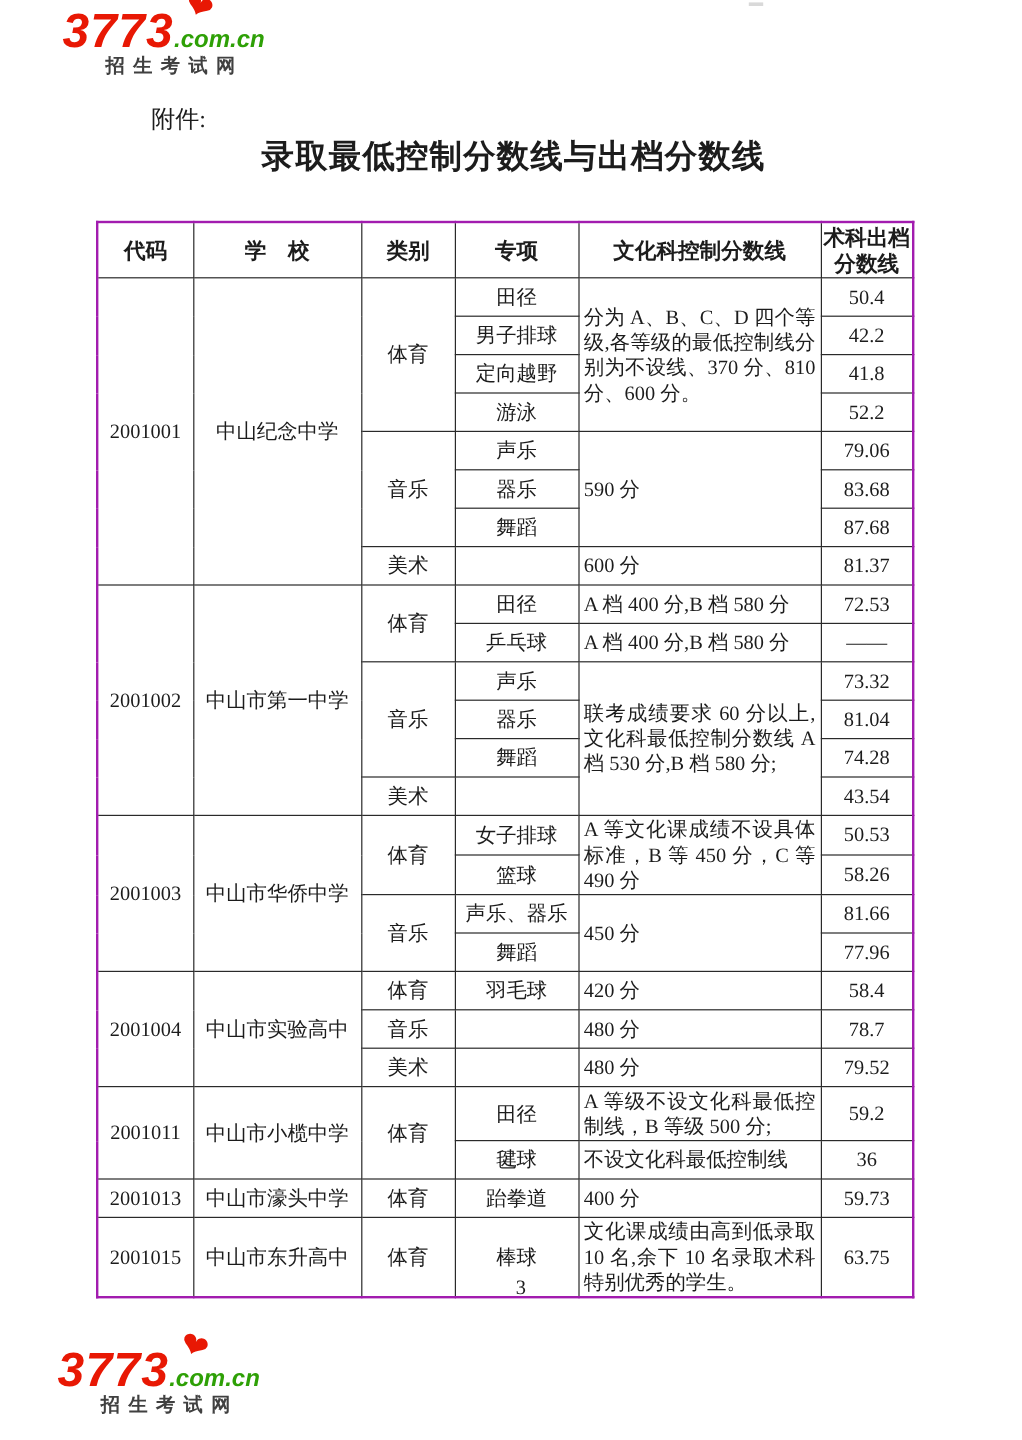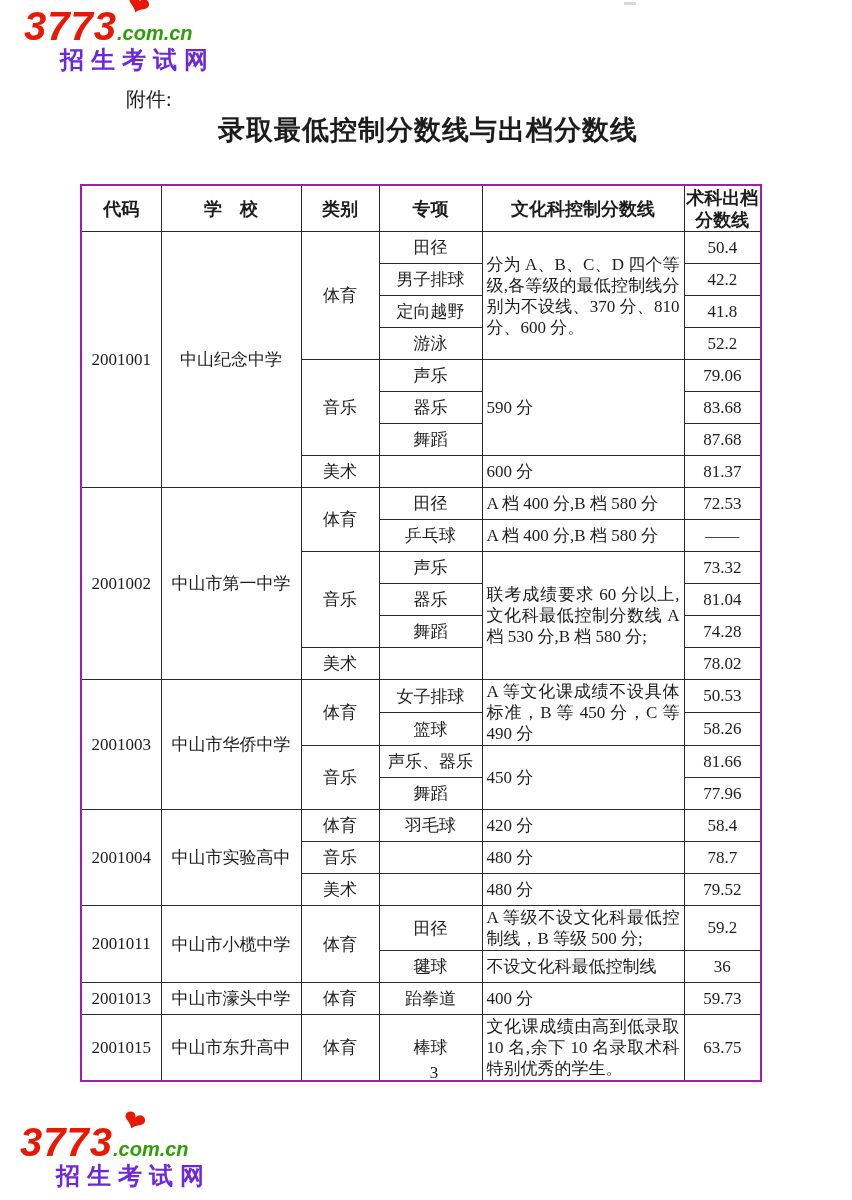--- a/index.html
+++ b/index.html
@@ -5,21 +5,21 @@
   html,body{margin:0;padding:0;}
   .page{
     position:relative;
     width:852px;height:1200px;
     background:#ffffff;
     font-family:"Liberation Serif","DejaVu Serif",serif;
     color:#1c1c1c;
     overflow:hidden;
   }
   
-  .wm{position:absolute;line-height:1;}
+  .wm{position:absolute;line-height:1;margin-left:28px;}
   .wm-top{left:24px;top:6px;}
   .wm-bottom{left:20px;top:1122px;}
   .wm-line1{position:relative;white-space:nowrap;}
   .wm-brand{
     font-family:"Liberation Sans","DejaVu Sans",sans-serif;
     font-weight:bold;font-style:italic;
     font-size:40px;letter-spacing:1px;
   }
   .wm-domain{
     font-family:"Liberation Sans","DejaVu Sans",sans-serif;
@@ -27,22 +27,22 @@
     font-size:20px;
   }
   .wm-heart{
     position:absolute;left:102px;top:-14px;
     font-size:28px;display:inline-block;
     transform:rotate(22deg);
     font-family:"DejaVu Sans",sans-serif;
   }
   .wm-site{
     margin:2px 0 0 36px;
-    font-size:24px;letter-spacing:7px;
-    color:#6d28d9;font-weight:bold;
+    font-size:16px;letter-spacing:7px;
+    color:#404040;font-weight:bold;
   }
   
   .attachment{position:absolute;left:126px;top:86px;font-size:20px;}
   .doc-title{
     position:absolute;left:88px;top:112px;width:680px;
     text-align:center;font-size:27px;font-weight:bold;
     line-height:36px;letter-spacing:1px;
   }
   .speck{position:absolute;left:624px;top:2px;width:12px;height:3px;background:#c9c9c9;opacity:.7;}
   .page-num{position:absolute;left:0;top:1063px;width:868px;text-align:center;font-size:17px;}
@@ -176,21 +176,21 @@
           <td class="td-spec">器乐</td>
           <td class="td-score">81.04</td>
         </tr>
         <tr>
           <td class="td-spec">舞蹈</td>
           <td class="td-score">74.28</td>
         </tr>
         <tr>
           <td class="td-cat" rowspan="1">美术</td>
           <td class="td-spec"></td>
-          <td class="td-score">78.02</td>
+          <td class="td-score">43.54</td>
         </tr>
         <tr>
           <td class="td-code" rowspan="4">2001003</td>
           <td class="td-school" rowspan="4">中山市华侨中学</td>
           <td class="td-cat" rowspan="2">体育</td>
           <td class="td-spec">女子排球</td>
           <td class="td-culture" rowspan="2">A 等文化课成绩不设具体标准，B 等 450 分，C 等 490 分</td>
           <td class="td-score">50.53</td>
         </tr>
         <tr>

